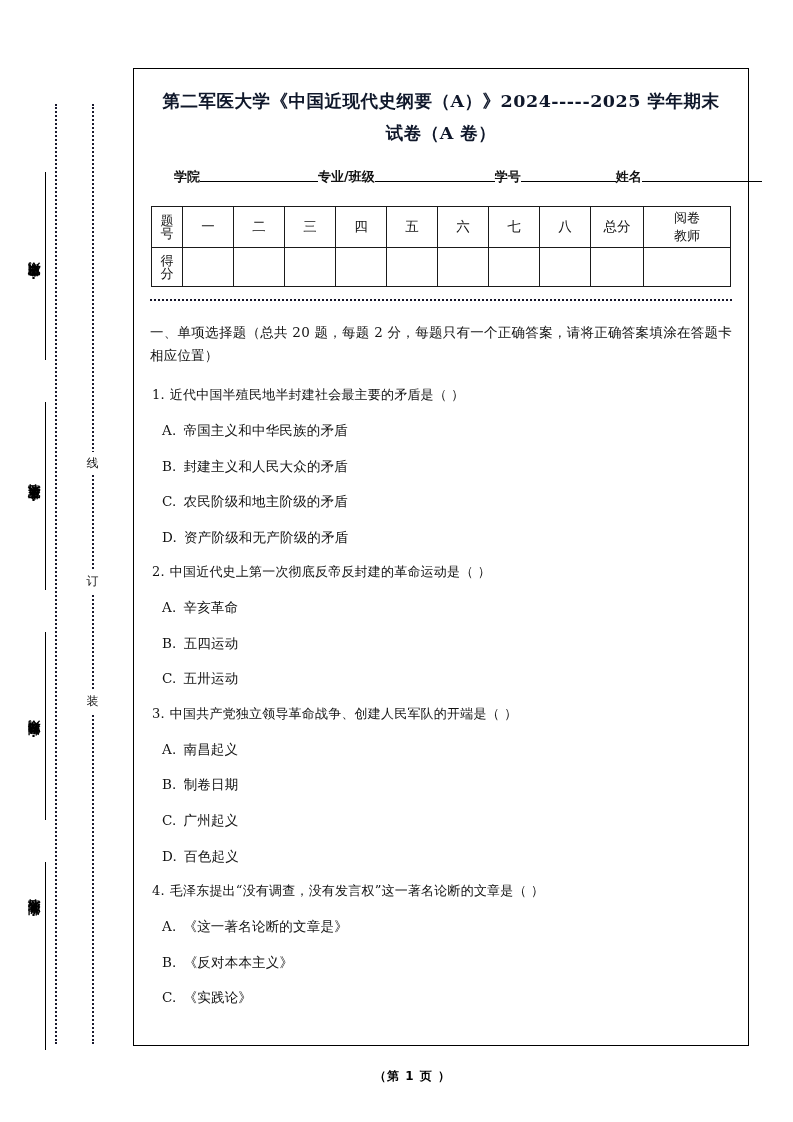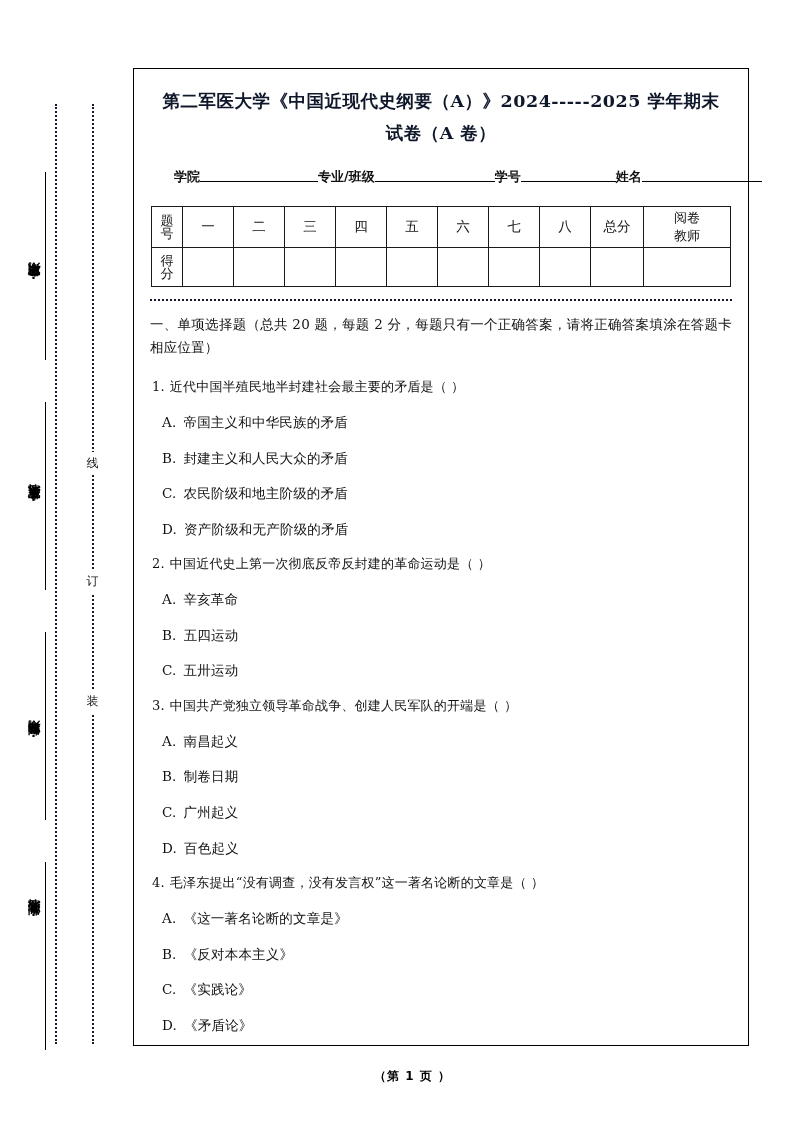--- a/index.html
+++ b/index.html
@@ -141,21 +141,21 @@
 
   
   .dotted-sep {
     margin: 12px 0 0 0;
     height: 0;
     border-top: 2.5px dotted #16162a;
   }
 
   
   .body-text {
-    margin-top: 12px;
+    margin-top: 20px;
     font-family: "DejaVu Serif", "Liberation Serif", serif;
     color: #121212;
   }
   .section-intro {
     font-size: 13.5px;
     line-height: 1.72;
     text-align: justify;
     margin-bottom: 18px;
     letter-spacing: 0.2px;
   }
@@ -342,21 +342,18 @@
       </div>
       <div class="opt">
         <span class="olabel">A.</span><span>《这一著名论断的文章是》</span>
       </div>
       <div class="opt">
         <span class="olabel">B.</span><span>《反对本本主义》</span>
       </div>
       <div class="opt">
         <span class="olabel">C.</span><span>《实践论》</span>
       </div>
-      <div class="opt">
-        <span class="olabel">D.</span><span>《矛盾论》</span>
-      </div>
     </div>
 
   </div>
 </div>
 
 <div class="page-footer">（第 1 页 ）</div>
 
 </body></html>

